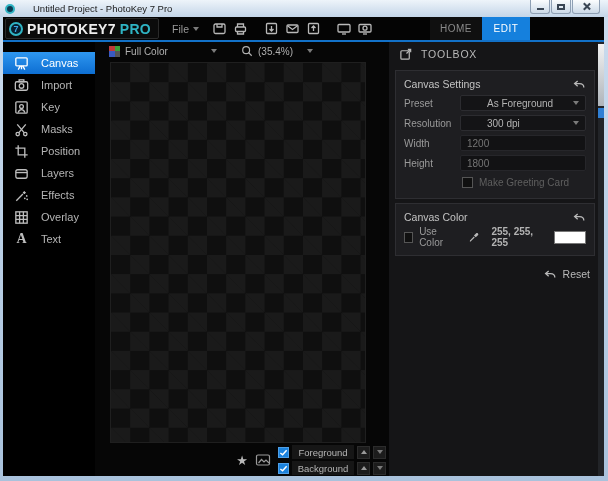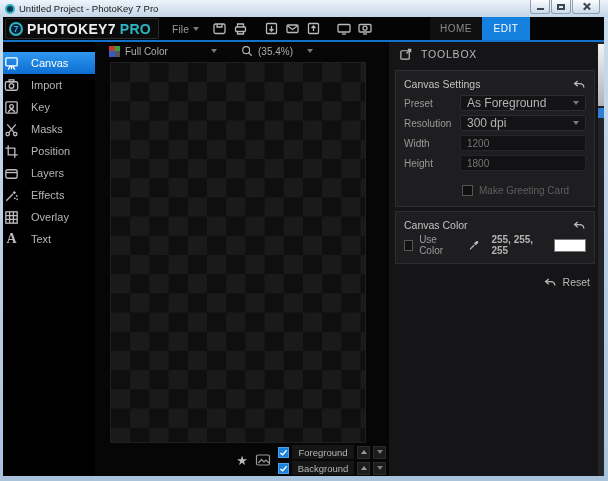--- a/index.html
+++ b/index.html
@@ -2,21 +2,21 @@
 <html><head>
 <meta charset="utf-8">
 <style>
   * { margin:0; padding:0; box-sizing:border-box; }
   html,body { width:608px; height:481px; overflow:hidden; background:#000; }
   body { font-family:"Liberation Sans", sans-serif; }
   .stage { position:relative; width:608px; height:481px; background:linear-gradient(#cbdcee,#a9c2dc); }
 
   
   .titlebar { position:absolute; top:0; left:0; right:0; height:17px;
-    background:linear-gradient(#eef4fa,#c3d5e8); display:flex; align-items:center; padding-left:5px; gap:4px; }
+    background:linear-gradient(#eef4fa,#c3d5e8); display:flex; align-items:center; padding-left:5px; gap:18px; }
   .titlebar .appicon { width:10px; height:10px; border-radius:50%; border:2px solid #2fb4c4; background:#0b3a52; }
   .titlebar .title { font-size:9.5px; color:#1a1a1a; }
   .winbtns { position:absolute; top:0; right:8px; display:flex; }
   .winbtn { width:20px; height:14px; border:1px solid #8fa0b4; border-top:none; border-radius:0 0 3px 3px;
     background:linear-gradient(#fbfdfe,#ccdae8); display:flex; align-items:center; justify-content:center; margin-left:1px; }
   .winbtn.close { width:28px; }
   .glyph-min { width:7px; height:2px; background:#3a4654; margin-top:4px; }
   .glyph-max { width:8px; height:6px; border:2px solid #3a4654; }
   .glyph-x { position:relative; width:9px; height:9px; }
   .glyph-x::before,.glyph-x::after { content:""; position:absolute; left:4px; top:0; width:1.6px; height:9px; background:#3a4654; }
@@ -39,21 +39,21 @@
   .tabs { margin-left:auto; display:flex; height:32px; margin-right:74px; }
   .tab { width:52px; display:flex; align-items:center; justify-content:center; font-size:10px; letter-spacing:.5px; color:#8a8a8a; background:#101010; }
   .tab.active { background:#1580dd; color:#fff; width:48px; }
   .blueline { height:2px; background:#1271c8; flex:0 0 2px; }
 
   
   .content { flex:1; display:flex; min-height:0; position:relative; }
 
   
   .sidebar { width:92px; background:#000; padding-top:10px; flex:0 0 92px; }
-  .sitem { height:22px; display:flex; align-items:center; gap:11px; cursor:default; }
+  .sitem { height:22px; display:flex; align-items:center; padding-left:10px; gap:11px; cursor:default; }
   .sitem .slabel { font-size:11px; color:#b5b5b5; }
   .sitem svg { stroke:#bdbdbd; fill:none; stroke-width:1.4; }
   .sitem.active { background:linear-gradient(#2e97f0,#0d6ed2); }
   .sitem.active .slabel { color:#fff; }
   .sitem.active svg { stroke:#fff; }
   .sitem .txticon { font-family:"Liberation Serif", serif; font-size:14px; font-weight:bold; color:#bdbdbd; width:17px; text-align:center; }
 
   
   .viewport { flex:1; background:#060606; display:flex; flex-direction:column; min-width:0; }
   .vtopbar { height:18px; display:flex; align-items:center; padding-left:14px; font-size:10px; color:#b0b0b0; flex:0 0 18px; }
@@ -82,27 +82,27 @@
   .toolbox { width:215px; flex:0 0 215px; background:#151517; display:flex; flex-direction:column; font-size:10px; }
   .tbxheader { height:24px; display:flex; align-items:center; gap:8px; padding-left:10px; flex:0 0 24px; }
   .tbxtitle { font-size:10.5px; color:#b9b9b9; letter-spacing:.8px; }
   .panel { margin:4px 9px 0 6px; background:#1e1e21; border:1px solid #2e2e32; padding:3px 8px 7px 8px; }
   .phead { height:19px; display:flex; align-items:center; }
   .ptitle { flex:1; font-size:10.5px; color:#c2c2c2; }
   .trow { display:flex; align-items:center; height:20px; }
   .tlabel { width:56px; color:#9a9a9a; font-size:10px; flex:0 0 56px; }
   .dd { flex:1; height:16px; background:#141416; border:1px solid #2c2c30; border-radius:2px;
     display:flex; align-items:center; padding:0 6px; color:#b3b3b3; }
-  .dd .ddtext { flex:1; font-size:12px; }
+  .dd .ddtext { flex:1; font-size:10px;margin-left:20px; }
   .tinput { flex:1; height:16px; background:#121214; border:1px solid #26262a; border-radius:2px;
     display:flex; align-items:center; padding:0 6px; color:#757575; font-size:10px; }
   .aspbtn { width:19px; height:15px; border-radius:2px; display:flex; align-items:center; justify-content:center; margin-right:5px; }
   .aspbtn.sel { background:#1b82dd; border:1px solid #4f9fe6; }
   .aspbtn.unsel { background:#2a2a2e; border:1px solid #3a3a3e; }
-  .greetrow { display:flex; align-items:center; gap:6px; height:18px; margin-left:58px; margin-top:8px; color:#5f5f5f; }
+  .greetrow { display:flex; align-items:center; gap:6px; height:18px; margin-left:58px; margin-top:0; color:#5f5f5f; }
   .colorrow { display:flex; align-items:center; height:22px; gap:6px; }
   .ucl { color:#9a9a9a; }
   .rgbtext { color:#b3b3b3; margin-left:6px;font-weight:bold; }
   .swatch { width:40px; height:13px; background:#fff; border:1px solid #777; margin-left:8px; }
   .resetrow { display:flex; align-items:center; justify-content:flex-end; gap:6px; margin:12px 14px 0 0; color:#b9b9b9; font-size:10.5px; }
 
   
   .vscroll { position:absolute; right:0; top:0; bottom:0; width:6px; background:#222428; }
   .vthumb { position:absolute; top:2px; left:0; width:6px; height:62px; background:linear-gradient(#f2f2f2,#aeb4ba); }
   .vtick { position:absolute; top:66px; left:0; width:6px; height:10px; background:#2f7fd4; }

